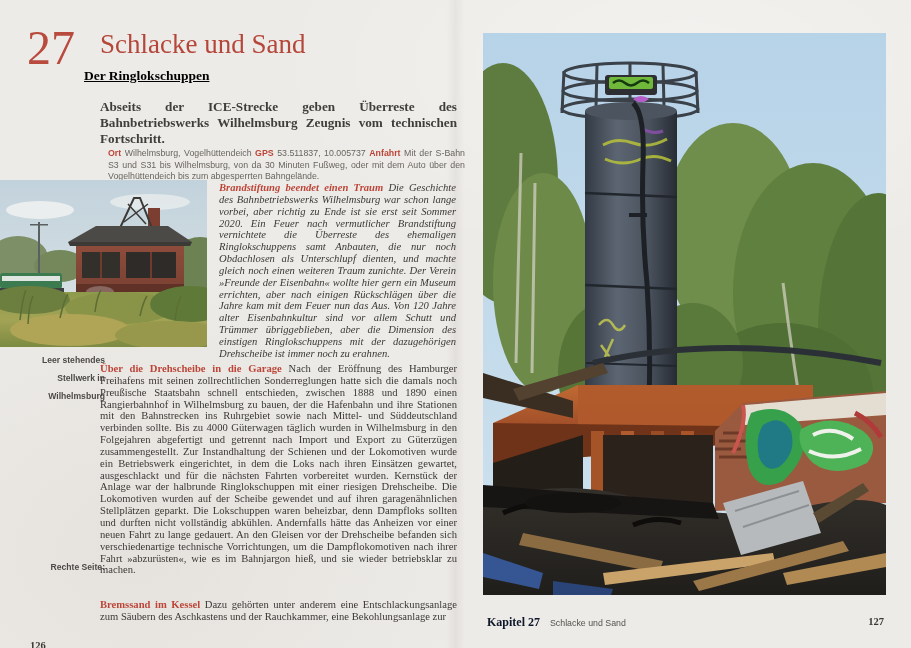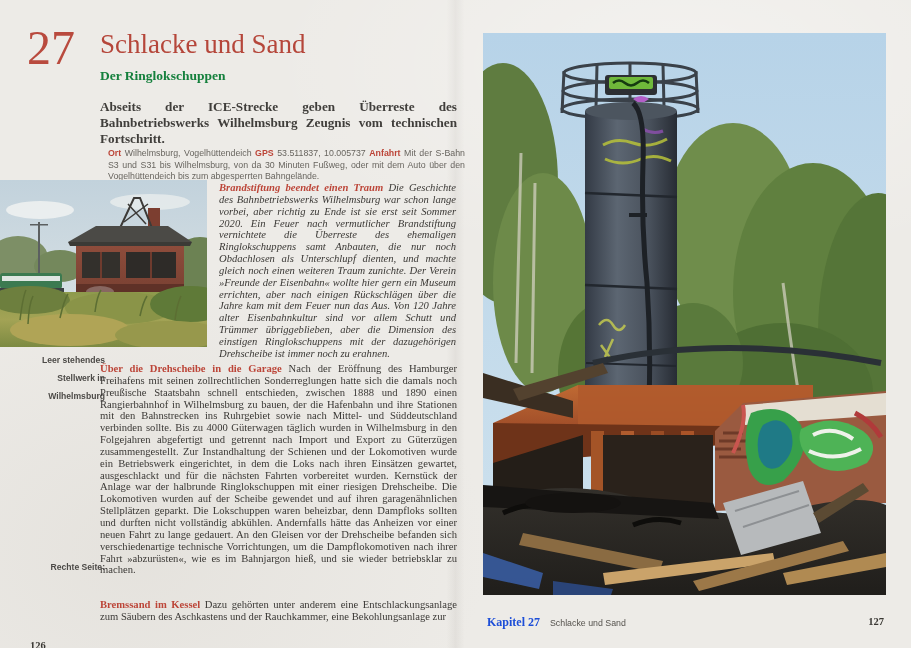--- a/index.html
+++ b/index.html
@@ -19,21 +19,21 @@
 
   
   .chapter-num{
     left:27px;top:24px;font-size:48px;line-height:1;
     color:#b94a3e;font-weight:400;
   }
   .title{
     left:100px;top:30px;font-size:27px;line-height:1.1;color:#b5463a;font-weight:400;
   }
   .subtitle{
-    left:100px;top:68px;font-size:13.5px;color:#15803d;font-weight:700;
+    left:84px;top:68px;font-size:13.5px;color:#000000;font-weight:700;text-decoration:underline;
   }
   .lead{
     left:100px;top:99px;width:357px;
     font-size:13.2px;line-height:16px;font-weight:700;color:#403e3b;
     text-align:justify;
   }
   .infoblock{
     left:100px;top:140px;width:357px;
     font-family:"Liberation Sans", sans-serif;
     font-size:8.8px;line-height:11.6px;color:#68655f;
@@ -55,21 +55,21 @@
   }
   .cap1{left:10px;top:351px;width:95px;}
   .cap2{left:5px;top:558px;width:100px;}
   .cap2 .capline{display:block;}
   .pagenum{font-size:10.5px;font-weight:700;color:#393733;}
   .pn-left{left:30px;top:640px;}
   .pn-right{right:27px;top:616px;}
   .footer-right{
     left:487px;top:615px;display:flex;align-items:baseline;gap:10px;
   }
-  .footer-chapter{font-size:12px;font-weight:700;color:#1d4ed8;}
+  .footer-chapter{font-size:12px;font-weight:700;color:#0f172a;}
   .footer-title{font-family:"Liberation Sans", sans-serif;font-size:8.8px;color:#55524d;}
 
   
   .photo1{left:0;top:180px;width:207px;height:167px;}
   .photo2{left:483px;top:33px;width:403px;height:562px;}
   .photo1 svg,.photo2 svg{display:block;width:100%;height:100%;}
 </style>
 </head>
 <body>
 

